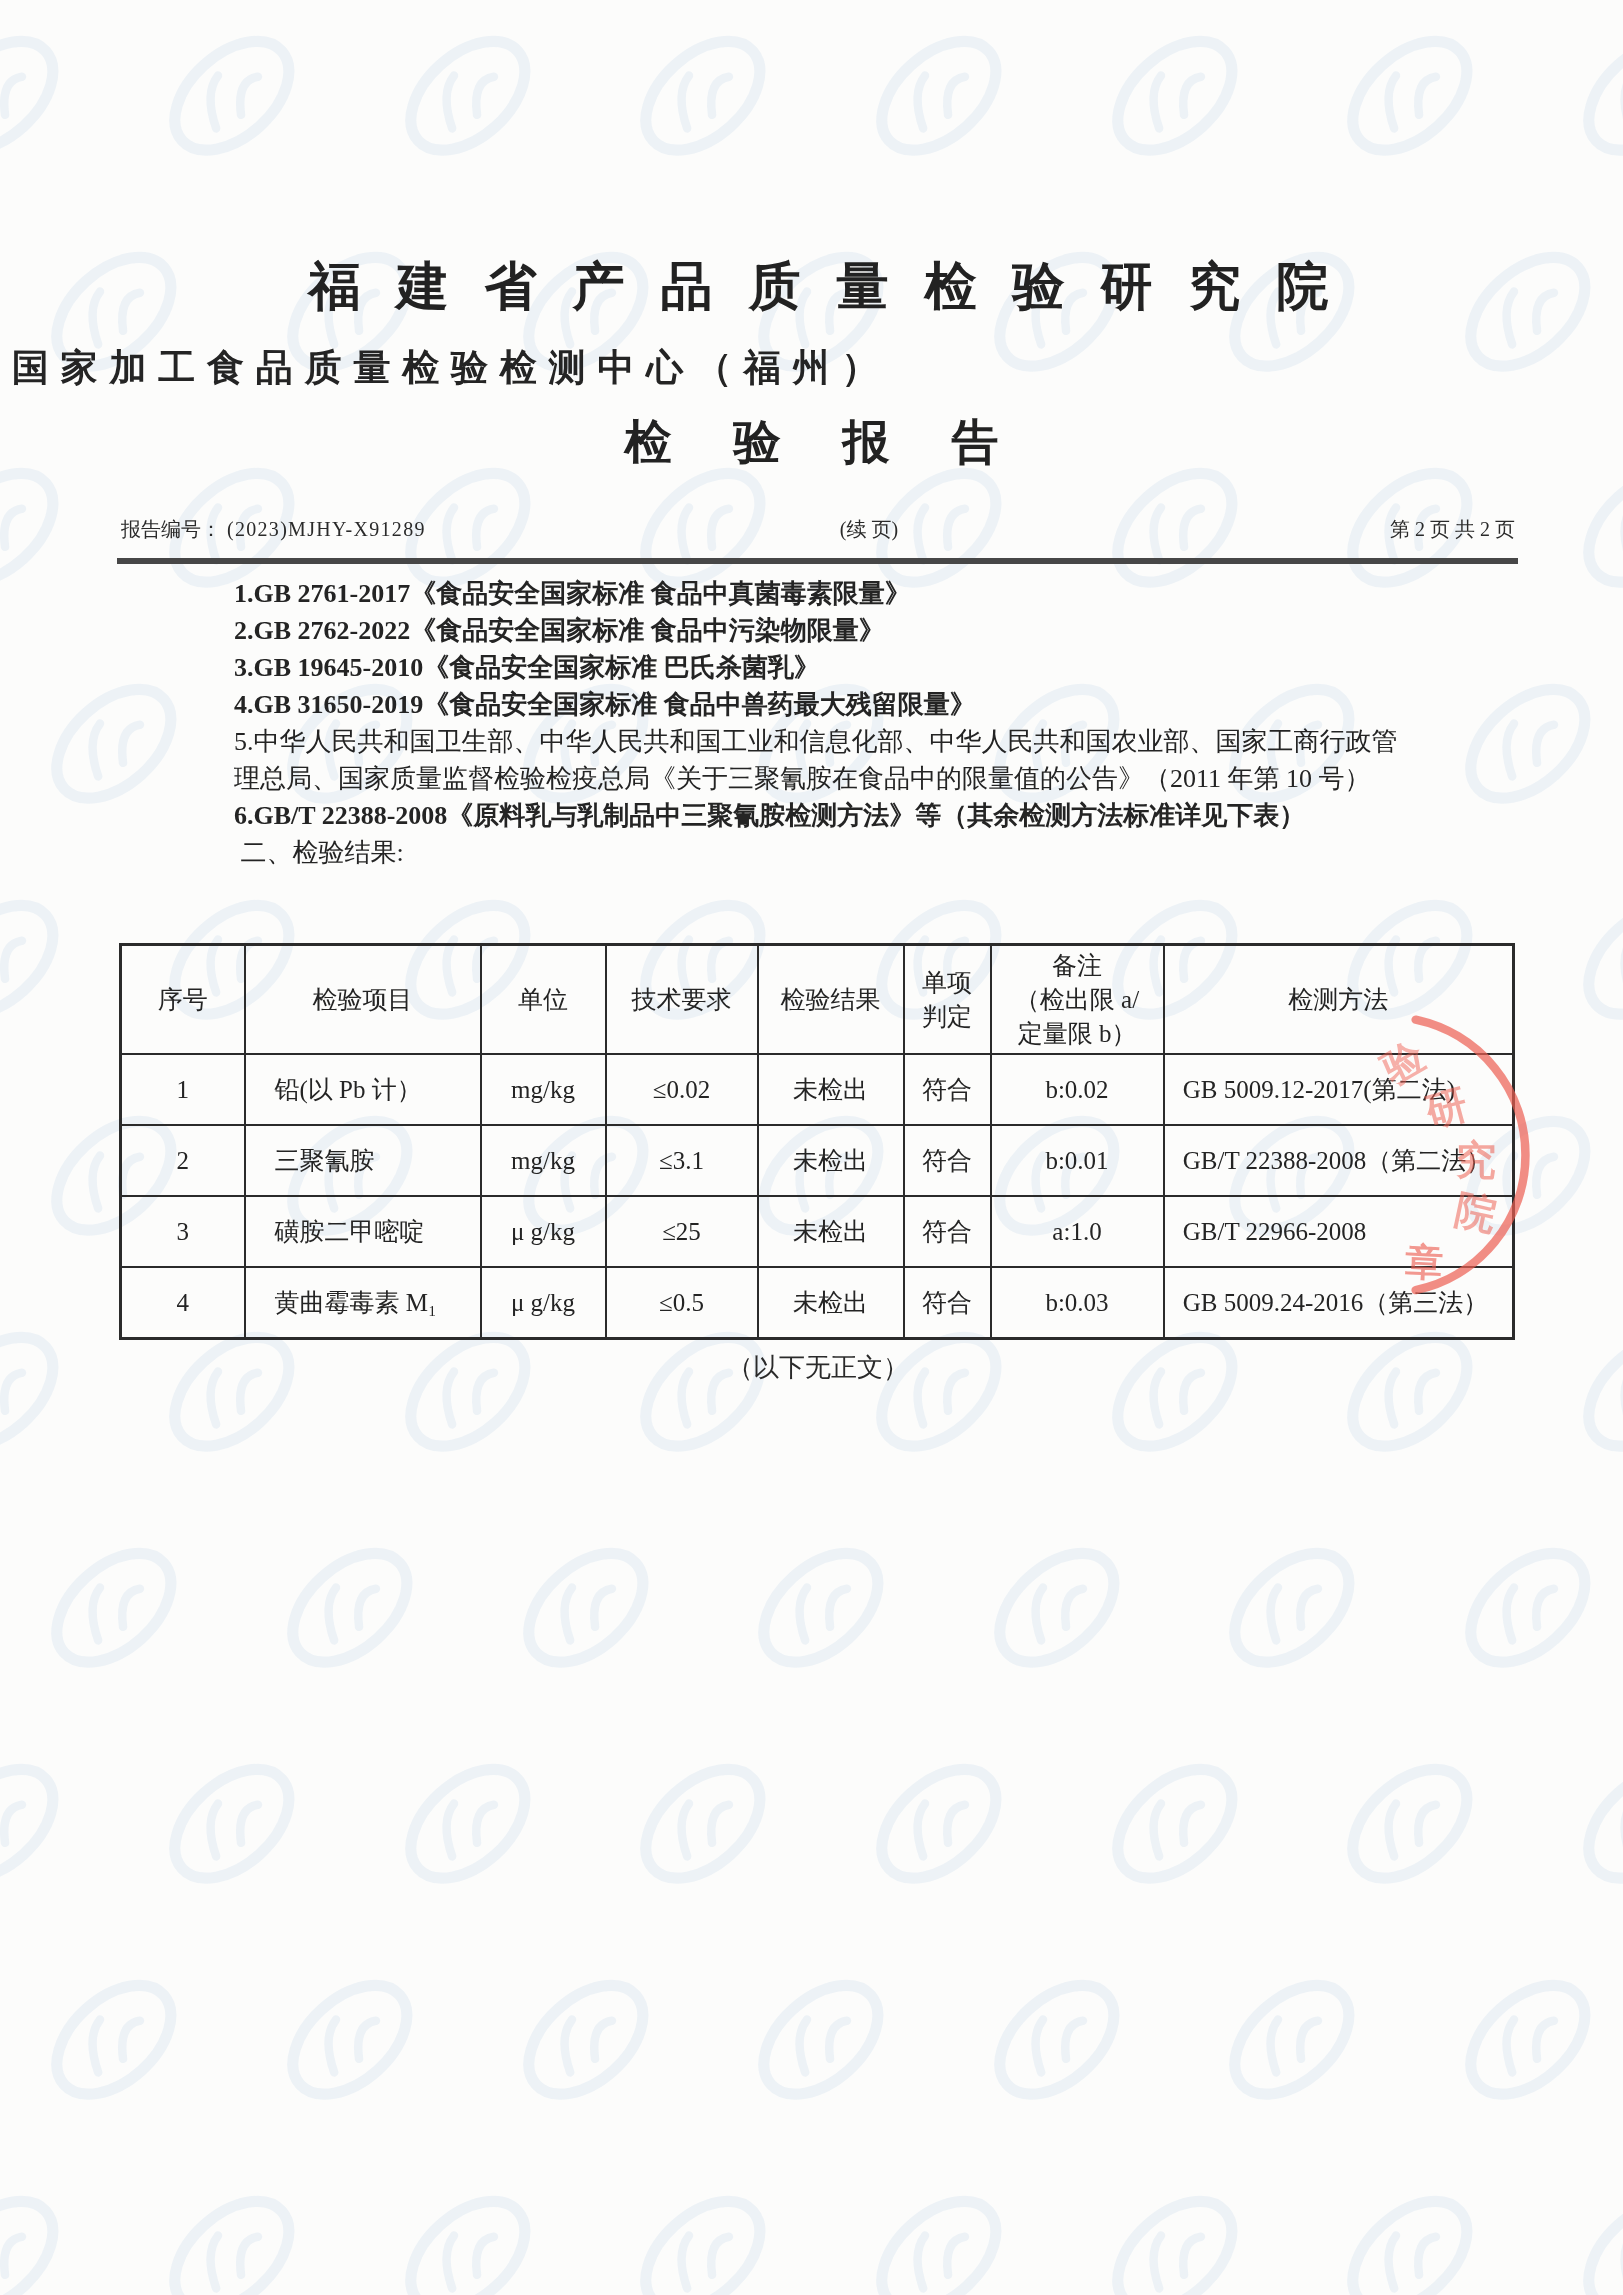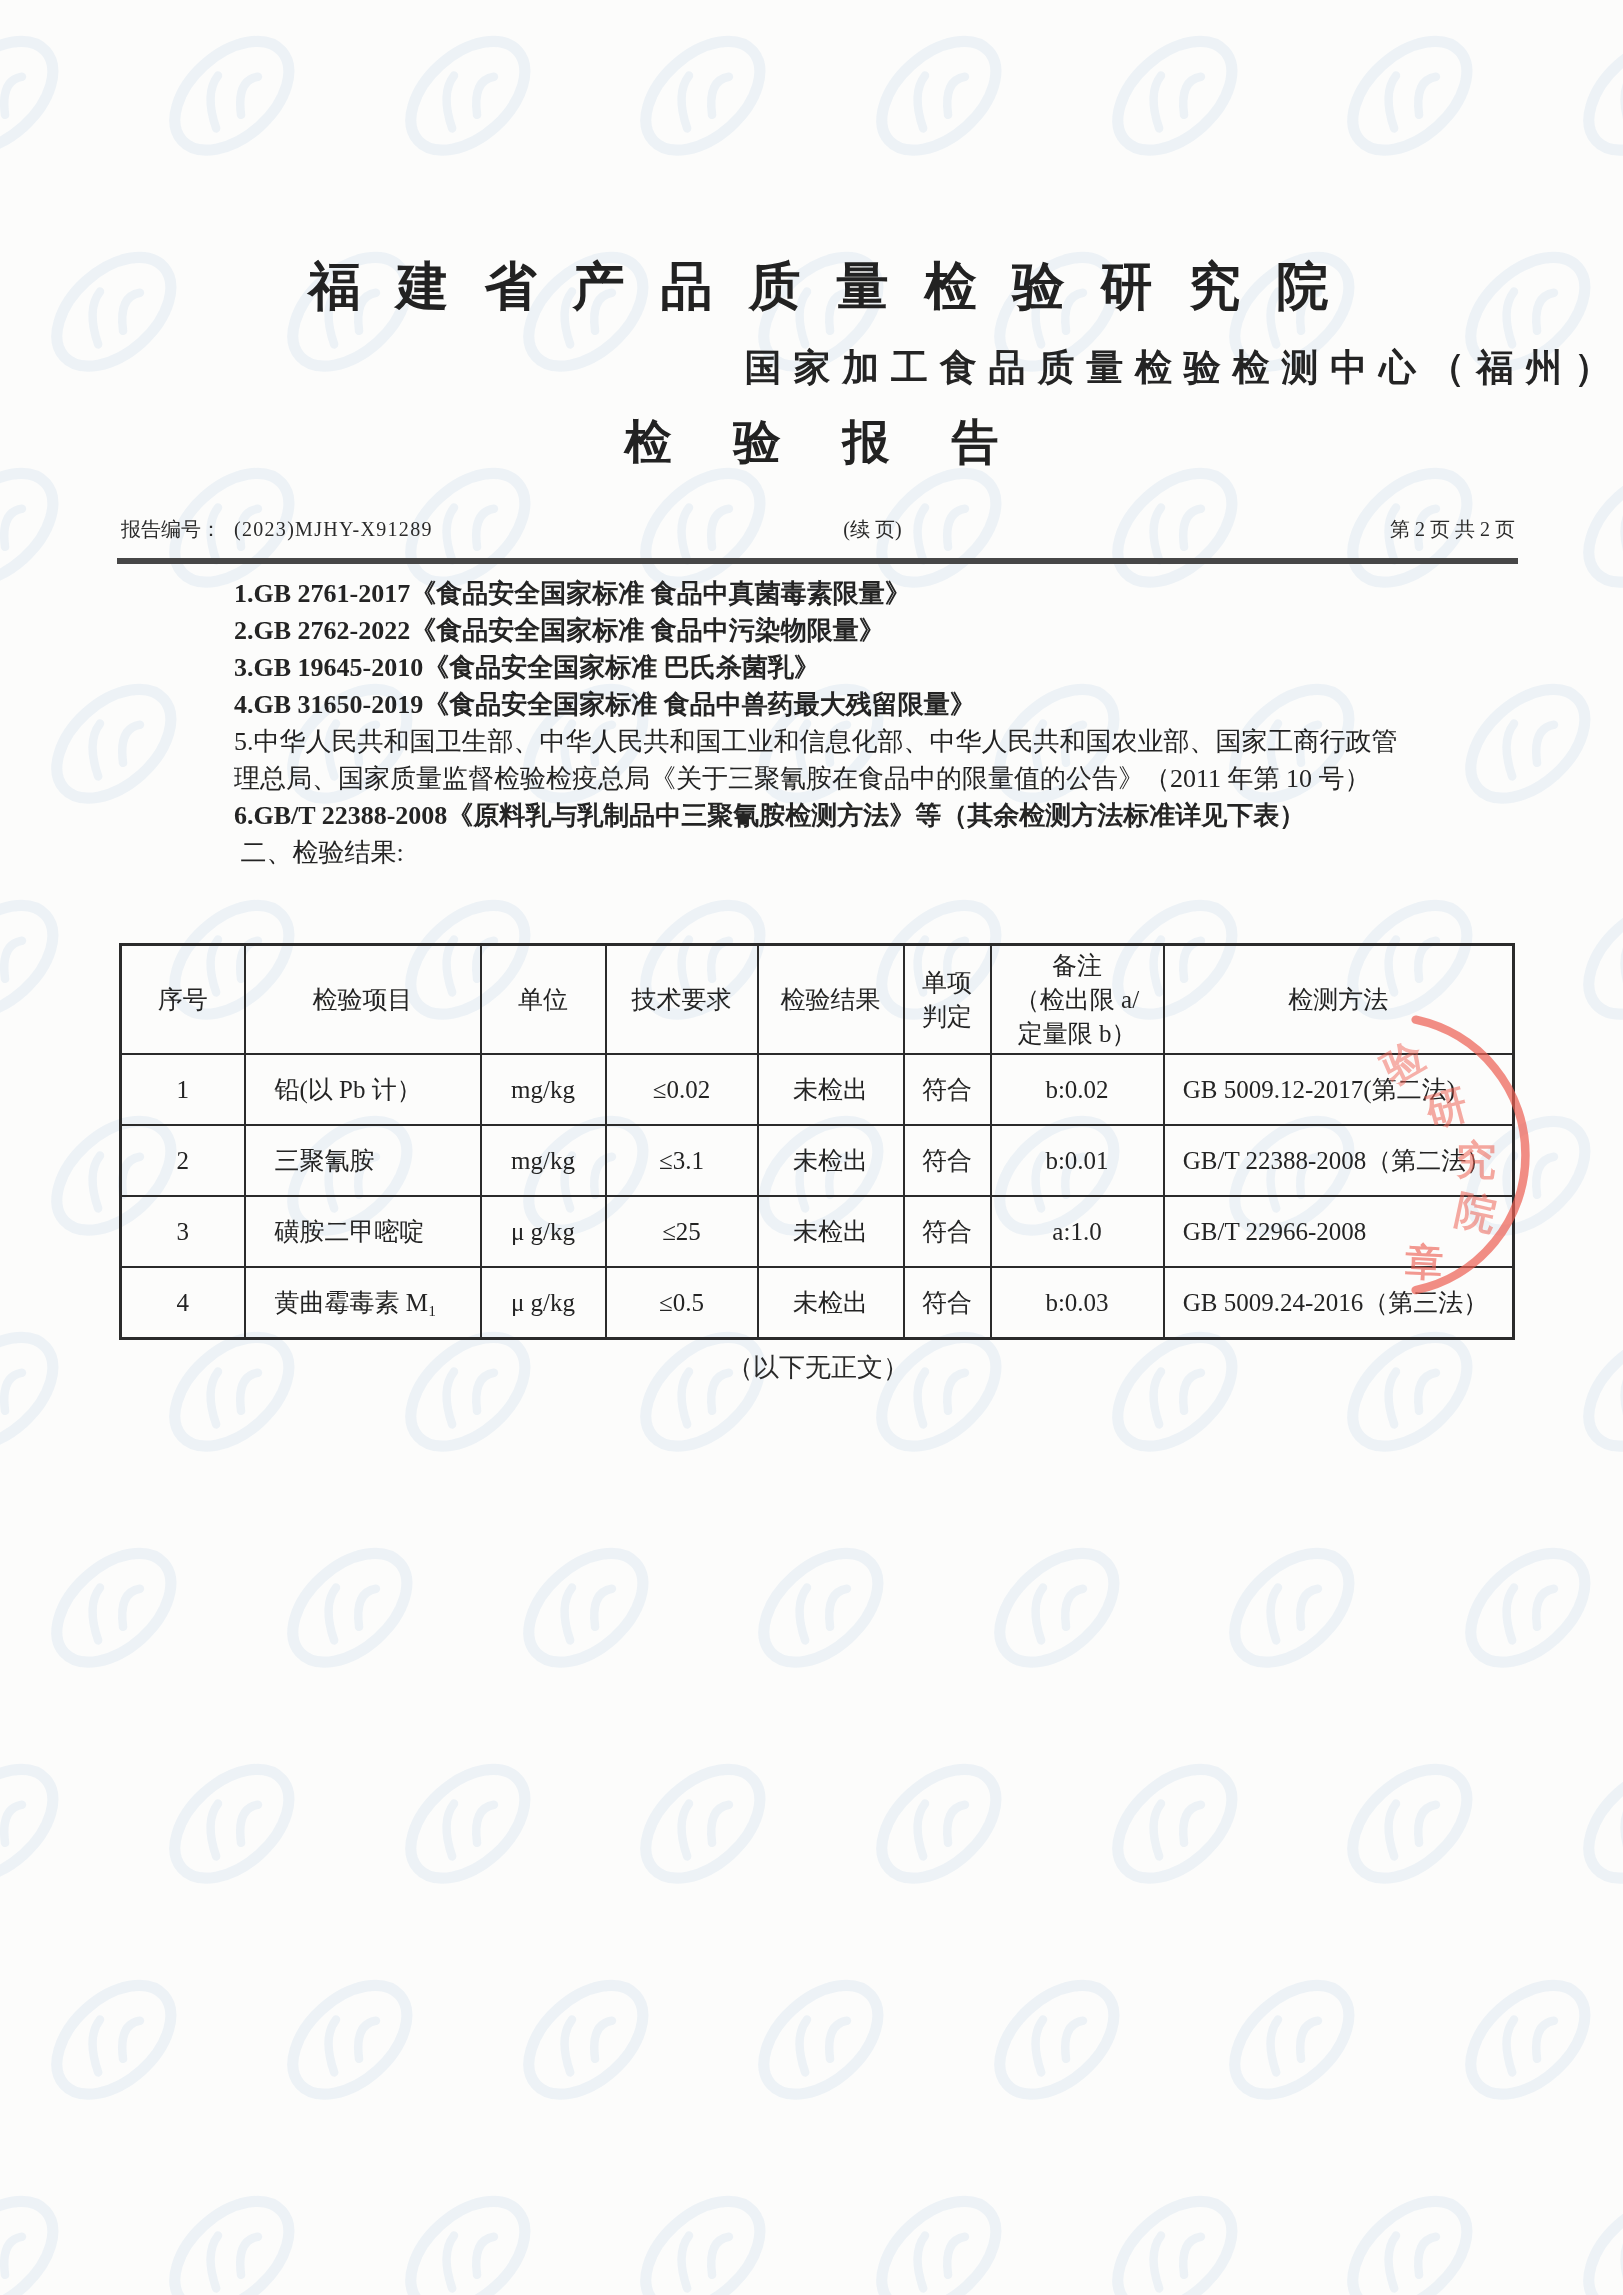--- a/index.html
+++ b/index.html
@@ -13,36 +13,36 @@
   #watermarks{z-index:0;}
   .wm{position:absolute;transform:rotate(-42deg);opacity:.5;}
   #content{z-index:1;}
 
   .doc-title{
     position:absolute;top:252px;left:0;width:100%;text-align:center;
     font-size:52px;font-weight:700;letter-spacing:36px;padding-left:50px;
     box-sizing:border-box;color:#222;white-space:nowrap;
   }
   .doc-subtitle{
-    position:absolute;top:343px;left:0;width:100%;text-align:right;
+    position:absolute;top:343px;left:0;width:100%;text-align:left;
     font-size:37px;font-weight:700;letter-spacing:11.8px;padding-left:11.8px;
     box-sizing:border-box;color:#242424;white-space:nowrap;
   }
   .report-title{
     position:absolute;top:411px;left:0;width:100%;text-align:center;
     font-size:47px;font-weight:700;letter-spacing:62px;padding-left:62px;
     box-sizing:border-box;color:#222;white-space:nowrap;
   }
   .meta-row{
     position:absolute;top:516px;left:121px;width:1394px;
     display:flex;justify-content:space-between;align-items:baseline;
     font-size:20px;color:#2a2a2a;
   }
   .meta-left{display:flex;align-items:baseline;}
-  .report-no{margin-left:13px;letter-spacing:1.3px;}
+  .report-no{margin-left:6px;letter-spacing:1.3px;}
   .meta-center{transform:translateX(-39px);}
   .rule{
     position:absolute;top:558px;left:117px;width:1401px;height:5.9px;
     background:var(--rule-gray,#474747);
   }
   .body-text{
     position:absolute;top:575px;left:234px;width:1172px;
     font-size:26px;line-height:37px;color:#242424;
   }
   .text-line.nowrap{white-space:nowrap;font-weight:bold;}

